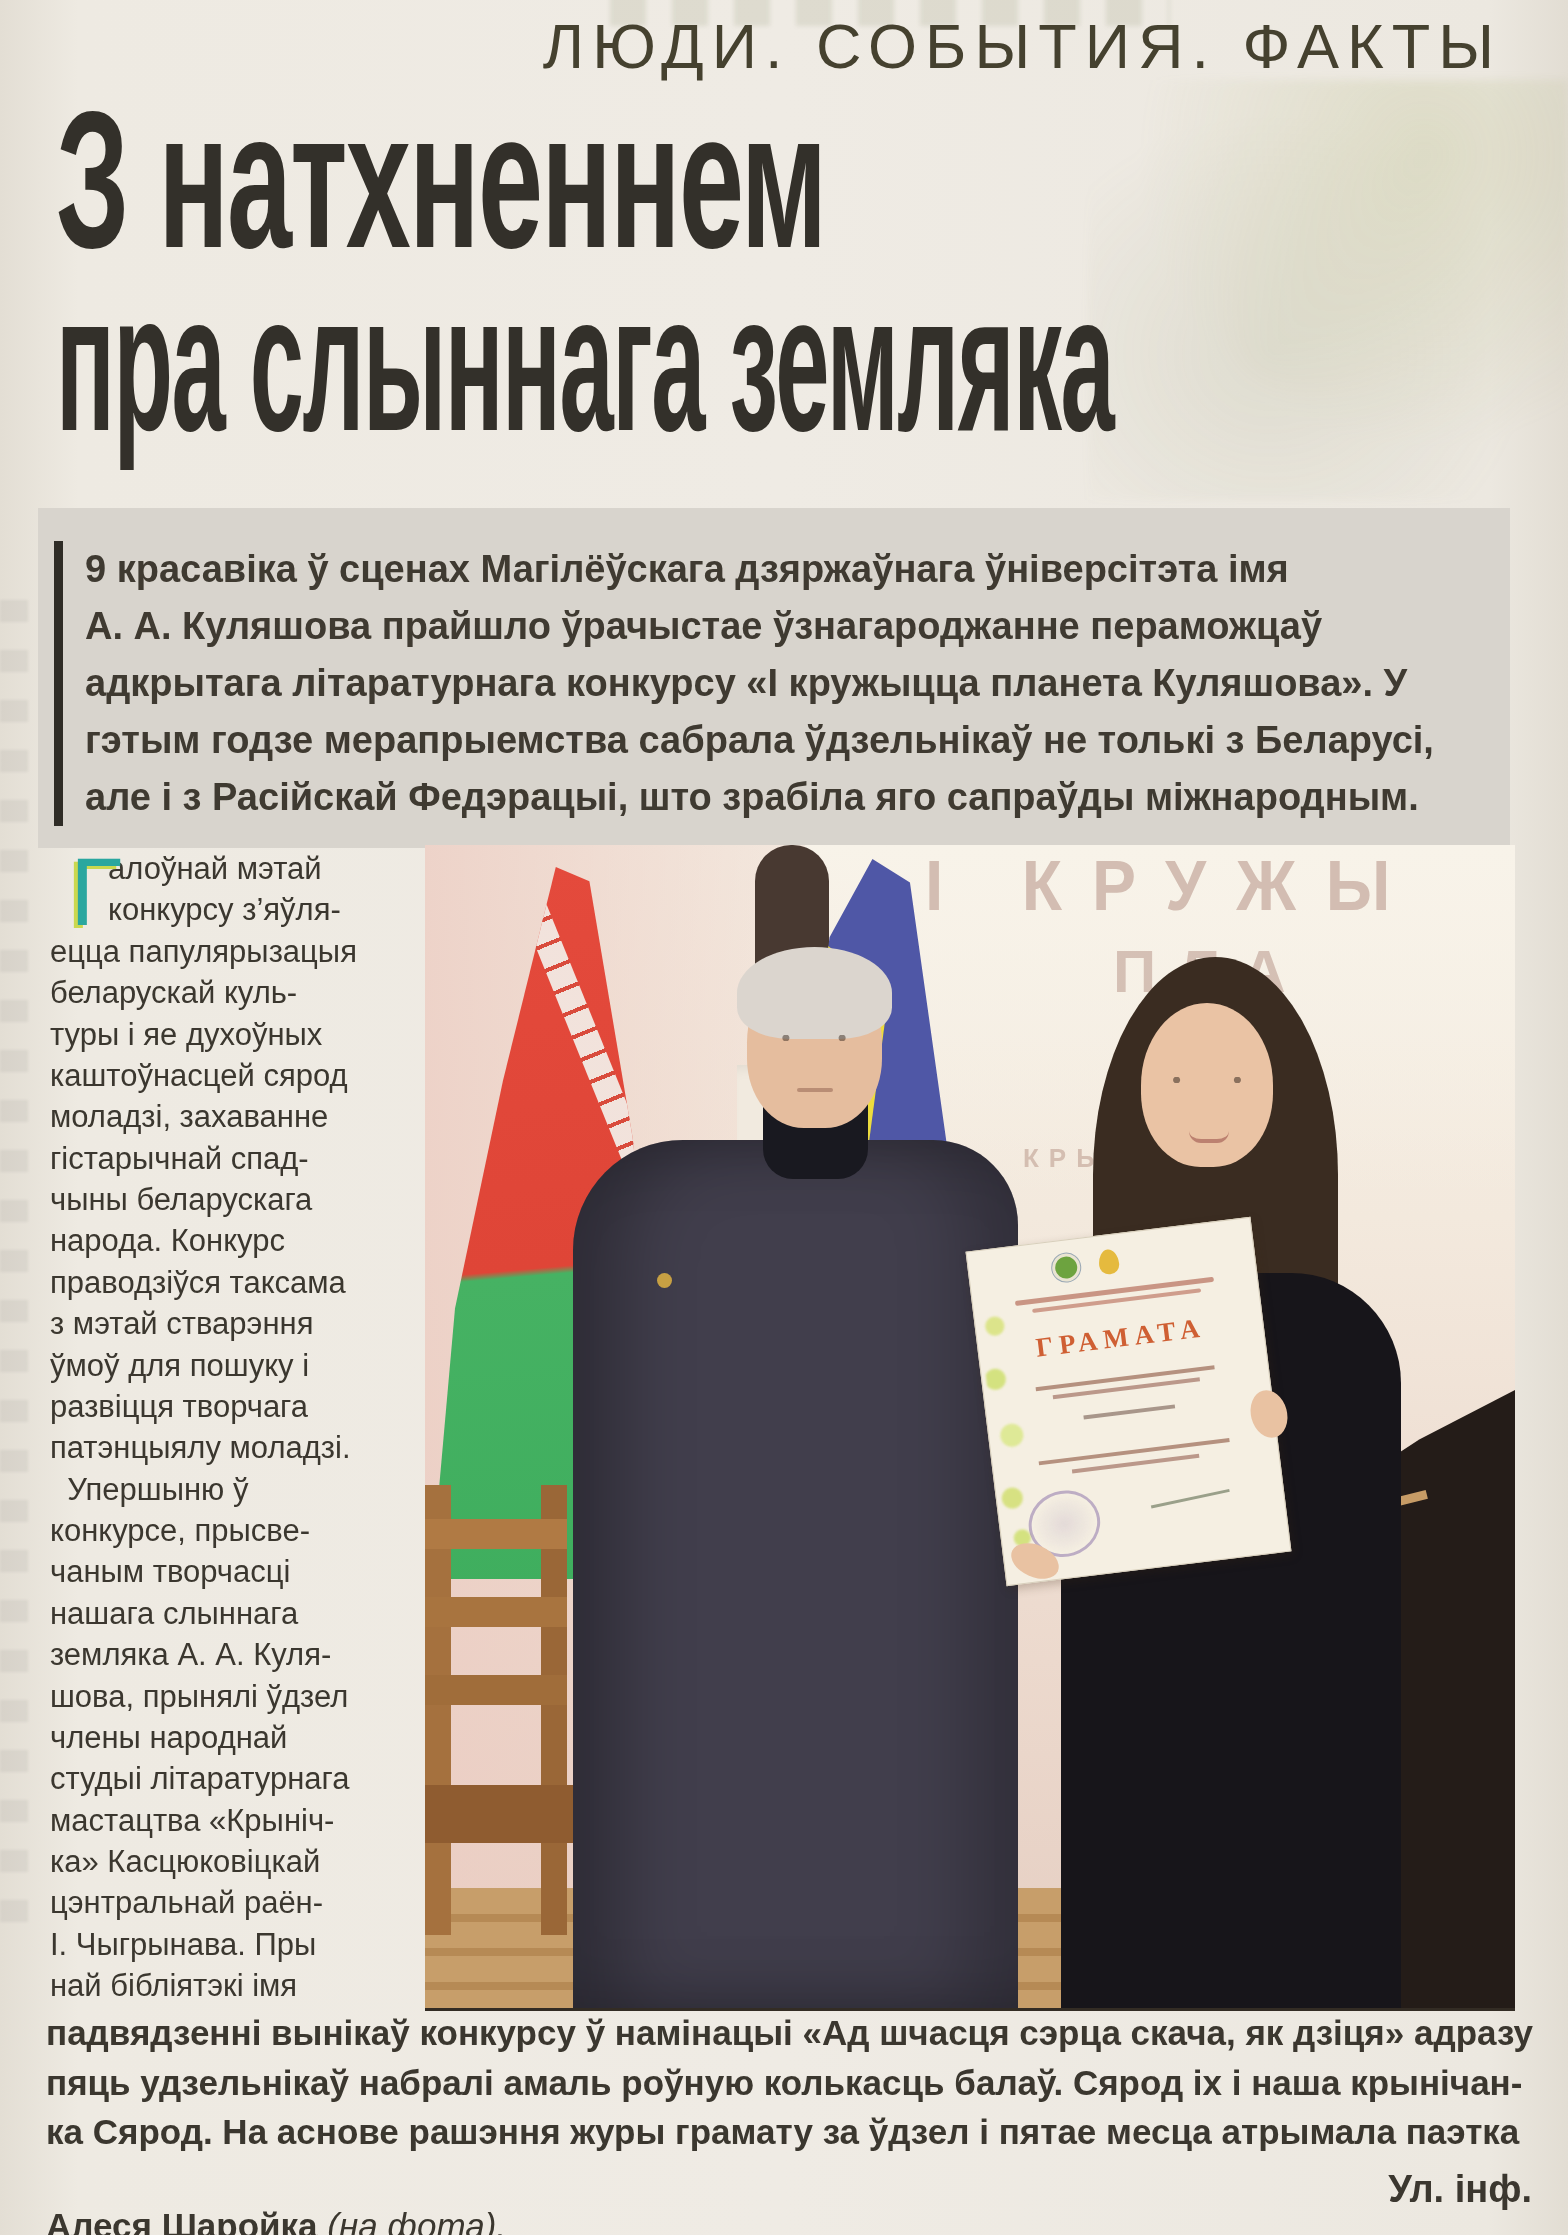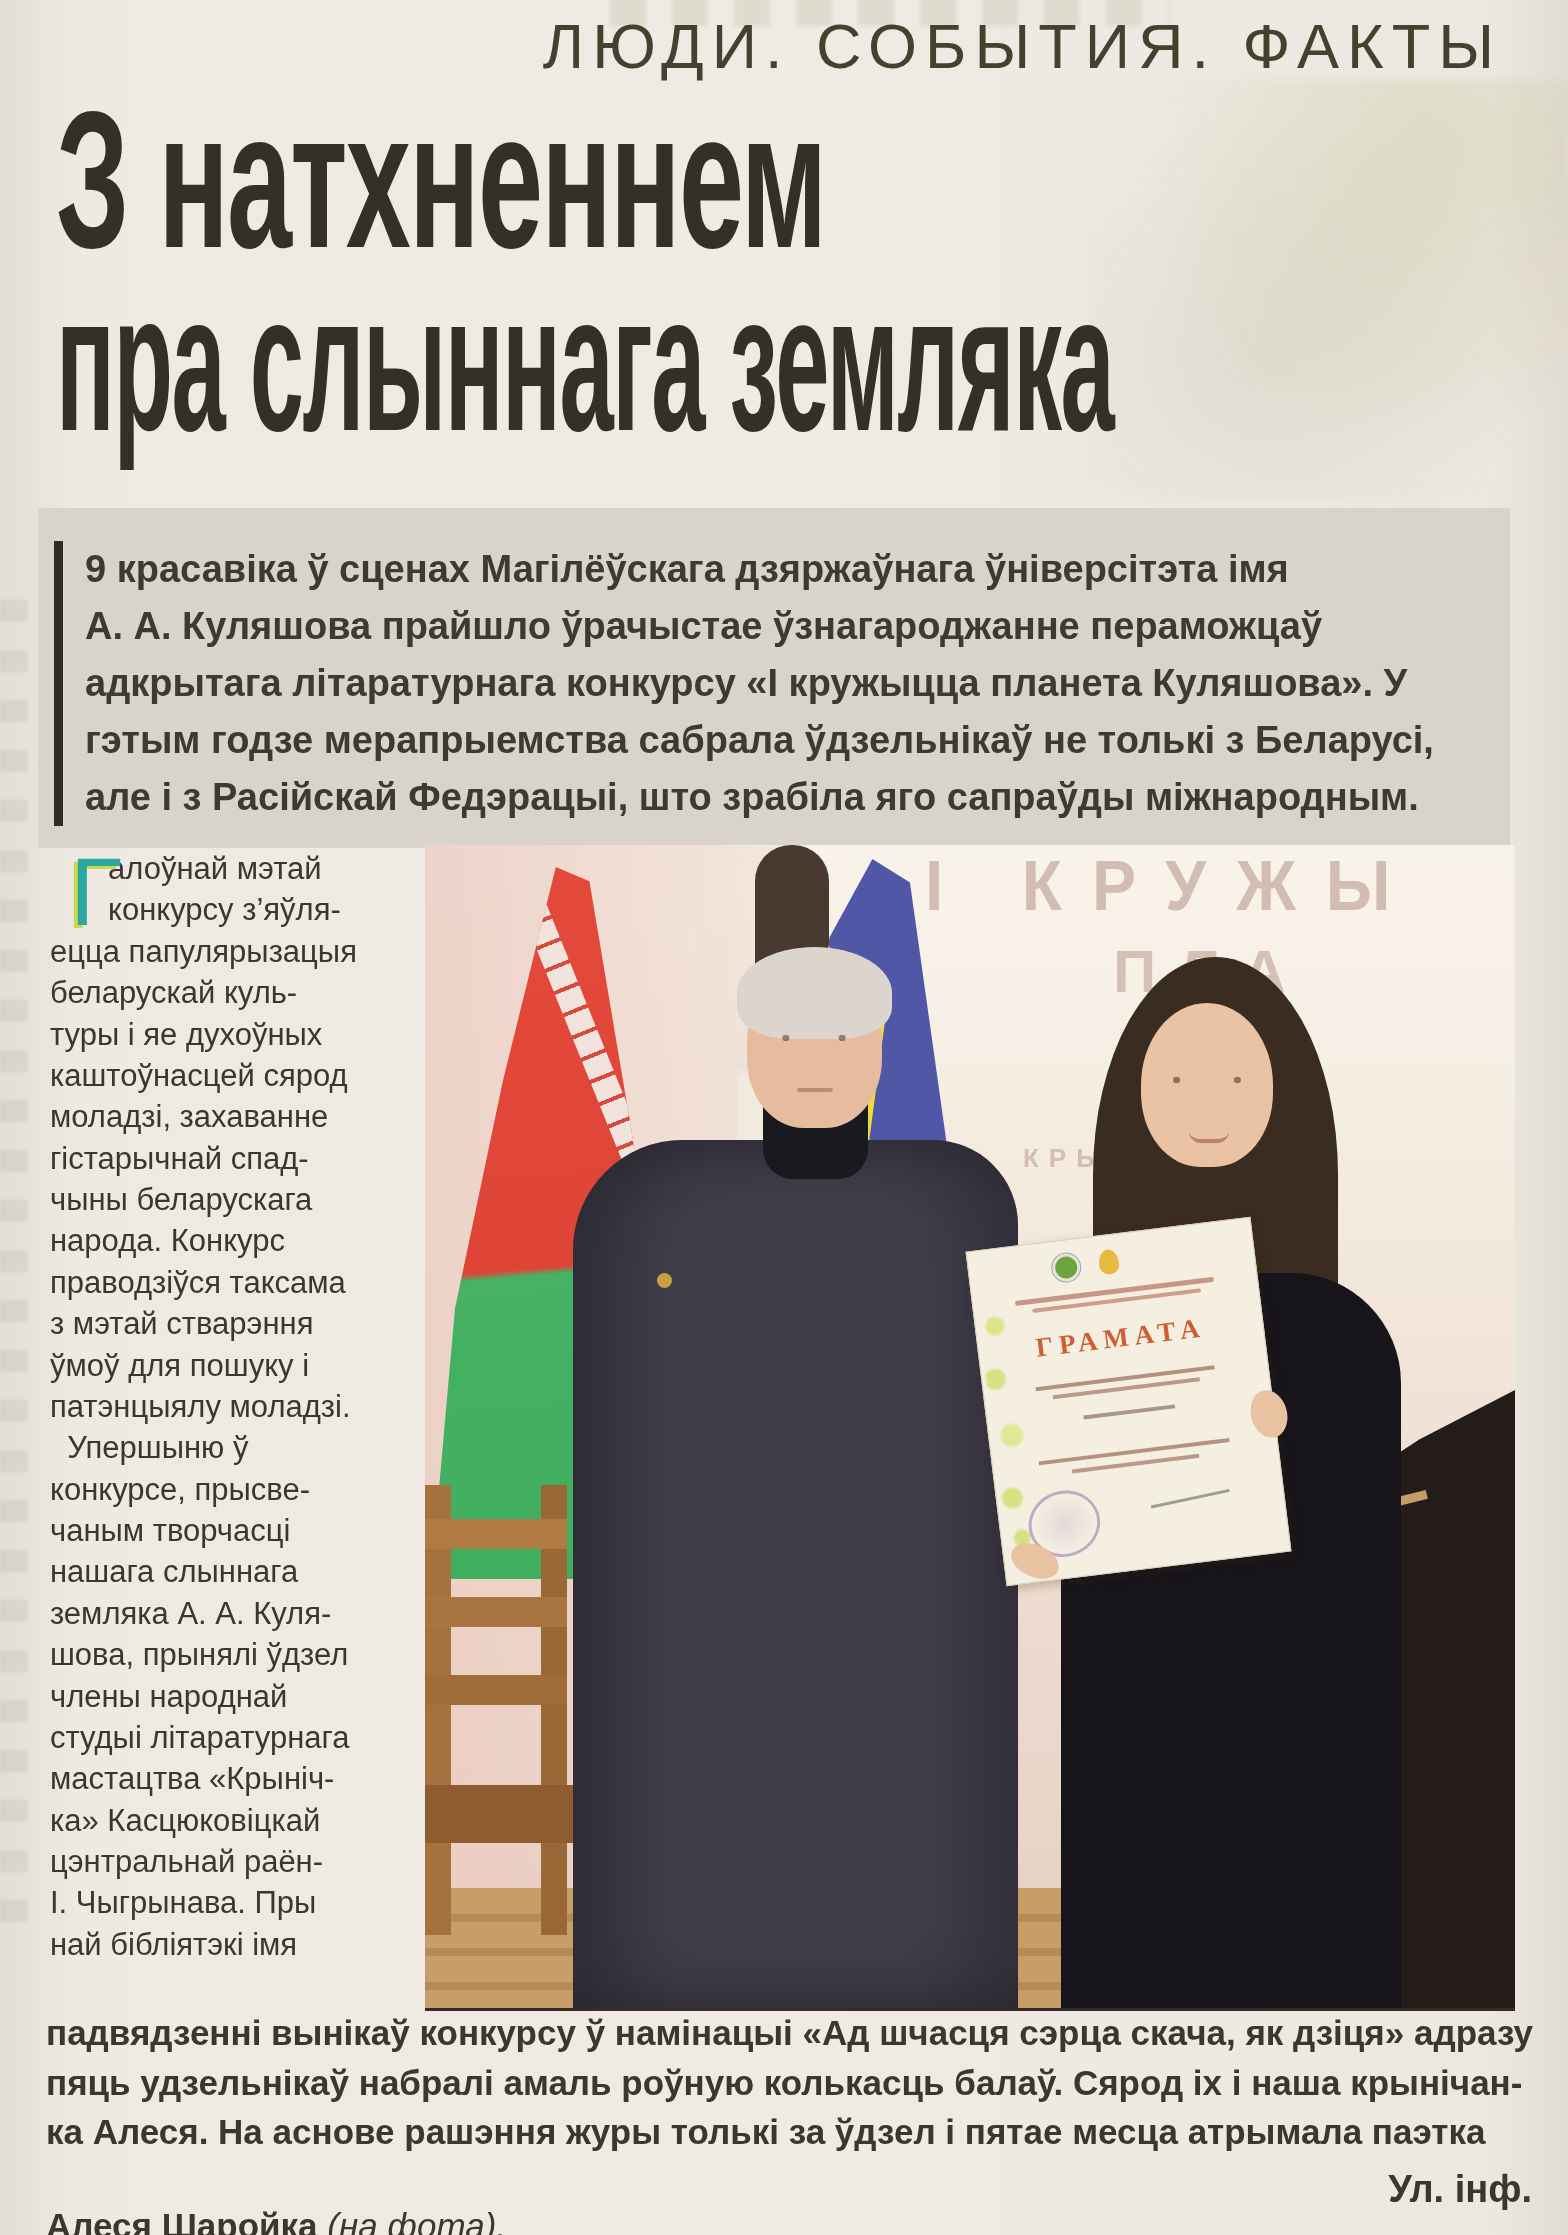--- a/index.html
+++ b/index.html
@@ -209,20 +209,21 @@
       <div class="line">беларускай куль-</div>
       <div class="line">туры і яе духоўных</div>
       <div class="line">каштоўнасцей сярод</div>
       <div class="line">моладзі, захаванне</div>
       <div class="line">гістарычнай спад-</div>
       <div class="line">чыны беларускага</div>
       <div class="line">народа. Конкурс</div>
       <div class="line">праводзіўся таксама</div>
       <div class="line">з мэтай стварэння</div>
       <div class="line">ўмоў для пошуку і</div>
+      <div class="line">развіцця творчага</div>
       <div class="line">патэнцыялу моладзі.</div>
       <div class="line">  Упершыню ў</div>
       <div class="line">конкурсе, прысве-</div>
       <div class="line">чаным творчасці</div>
       <div class="line">нашага слыннага</div>
       <div class="line">земляка А. А. Куля-</div>
       <div class="line">шова, прынялі ўдзел</div>
       <div class="line">члены народнай</div>
       <div class="line">студыі літаратурнага</div>
       <div class="line">мастацтва «Крыніч-</div>
@@ -297,20 +298,20 @@
       <div class="sig"></div>
     </div>
     <div class="hand1"></div>
     <div class="hand2"></div>
   </div>
 
   <div class="bottom">
     <div>
         <div class="line">падвядзенні вынікаў конкурсу ў намінацыі «Ад шчасця сэрца скача, як дзіця» адразу</div>
         <div class="line">пяць удзельнікаў набралі амаль роўную колькасць балаў. Сярод іх і наша крынічан-</div>
-        <div class="line">ка Алеся. На аснове рашэння журы толькі за ўдзел і пятае месца атрымала паэтка</div>
+        <div class="line">ка Сярод. На аснове рашэння журы грамату за ўдзел і пятае месца атрымала паэтка</div>
       </div>
     <div class="last"><span class="bd">Алеся Шаройка</span><span class="it"> (на фота).</span></div>
   </div>
 
   <div class="byline">Ул. інф.</div>
 
 </div>
 
 </body></html>

